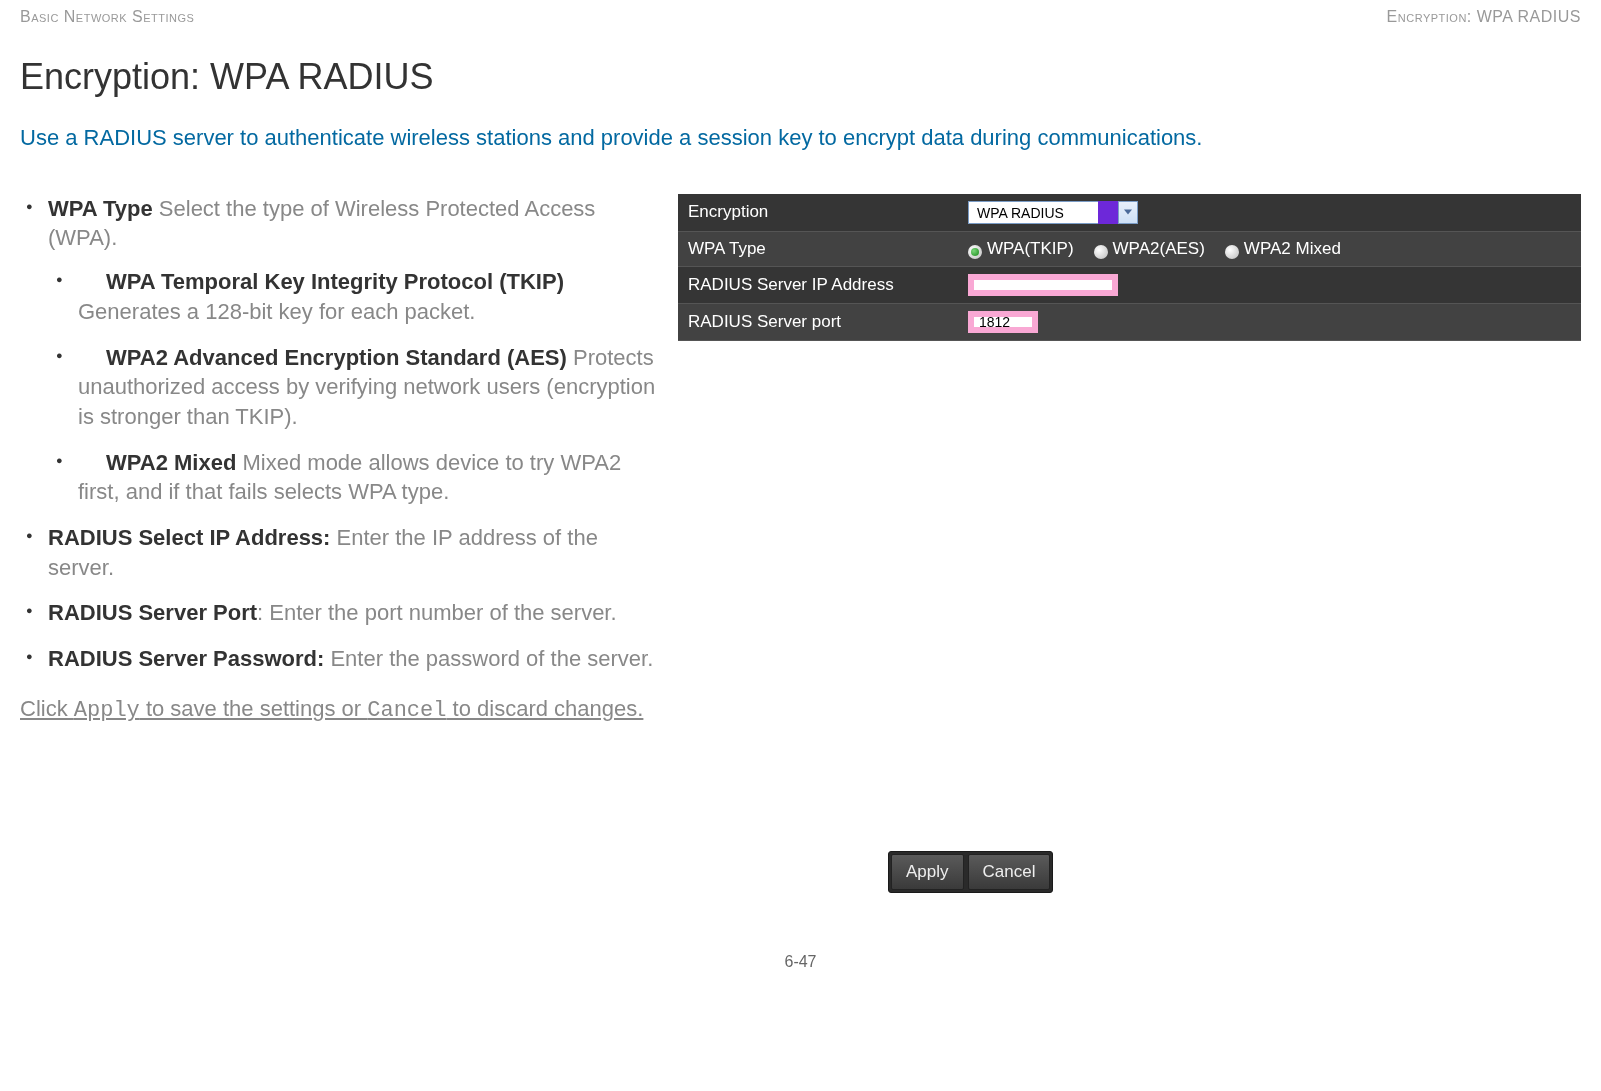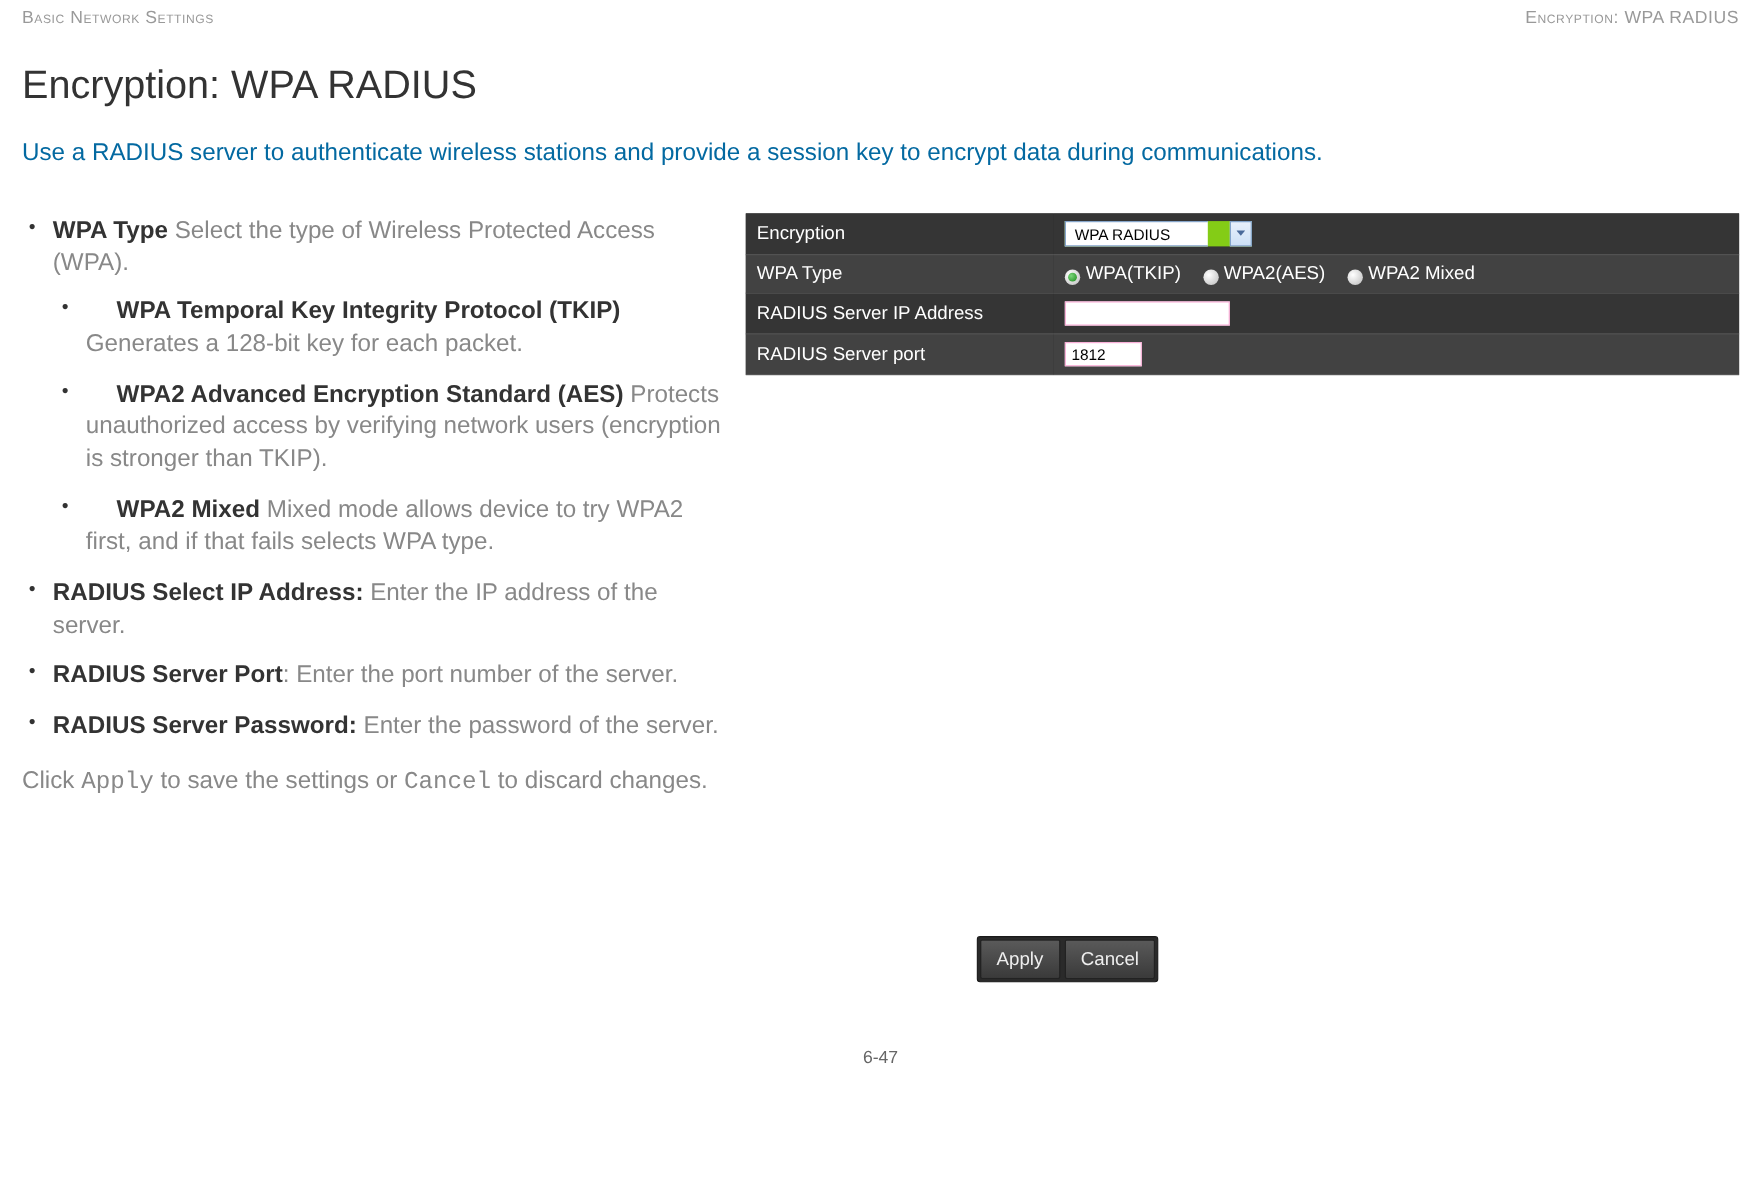--- a/index.html
+++ b/index.html
@@ -93,20 +93,21 @@
     ul.sub-bullets > li > .term {
       font-weight: bold;
       color: #333;
       margin-left: 28px;
     }
     .closing-text {
       font-size: 22px;
       color: #888;
       margin-top: 20px;
       line-height: 1.35;
+      text-decoration: underline;
     }
     .closing-text .mono {
       font-family: "Courier New", monospace;
       color: #888;
     }
     
     .settings-panel {
       width: 100%;
       border-collapse: collapse;
       font-size: 17px;
@@ -124,21 +125,21 @@
     .settings-panel tr:nth-child(even) td {
       background: #424242;
     }
     .label-cell {
       width: 280px;
       white-space: nowrap;
     }
     .select-wrap {
       display: inline-flex;
       align-items: stretch;
-      background: #84cc16;
+      background: #6d28d9;
       height: 23px;
       gap: 20px;
     }
     .select-value {
       background: #fff;
       color: #000;
       font-size: 14px;
       padding: 3px 8px;
       width: 130px;
       border: 1px solid #7a9cc6;
@@ -182,21 +183,21 @@
       position: absolute;
       top: 3px;
       left: 3px;
       width: 8px;
       height: 8px;
       border-radius: 50%;
       background: radial-gradient(circle at 35% 35%, #7bd67b, #1a8a1a);
     }
     .text-input {
       background: #fff;
-      border: 1px solid #f9a8d4;
+      border: 6px solid #f9a8d4;
       height: 22px;
       padding: 2px 5px;
       font-size: 14px;
       color: #000;
       font-family: Arial;
     }
     .text-input.narrow { width: 150px; }
     .text-input.port { width: 70px; }
     .btns-wrap {
       margin-top: 510px;

